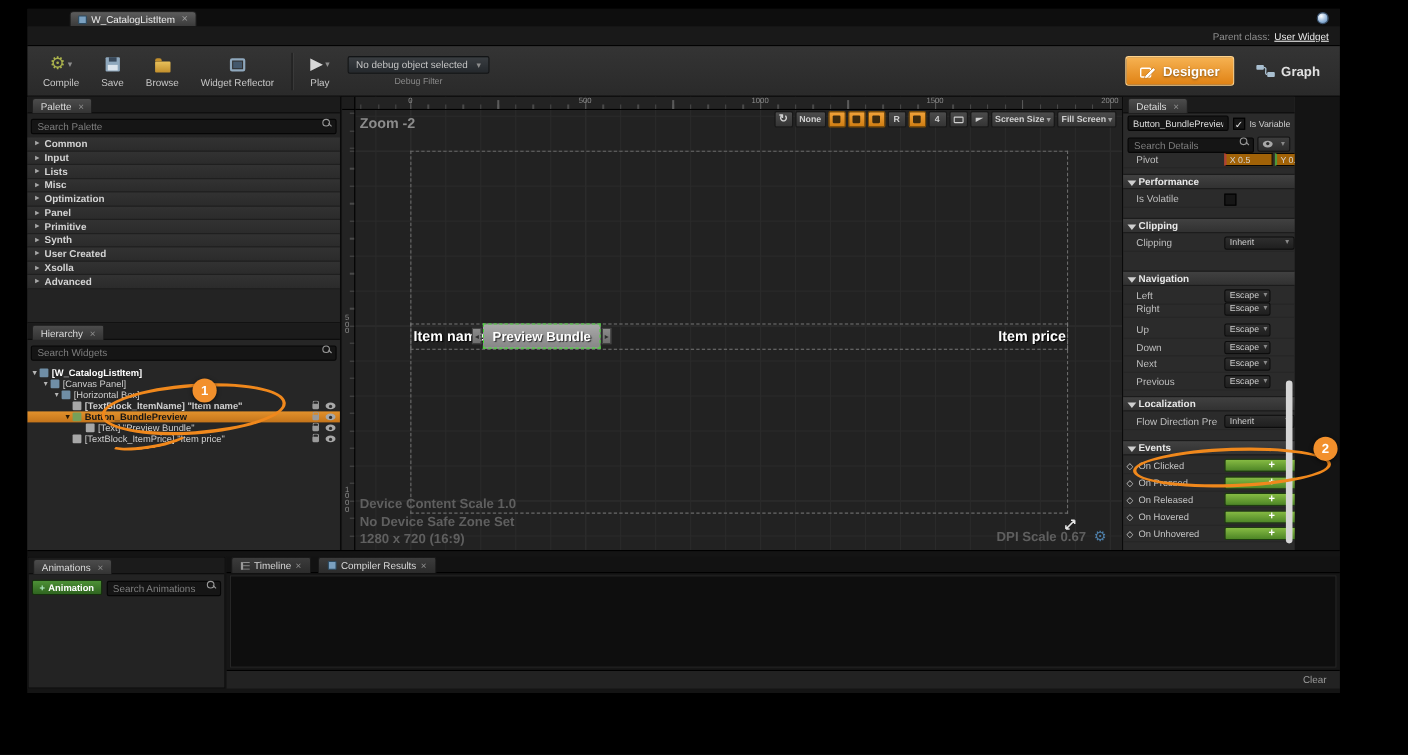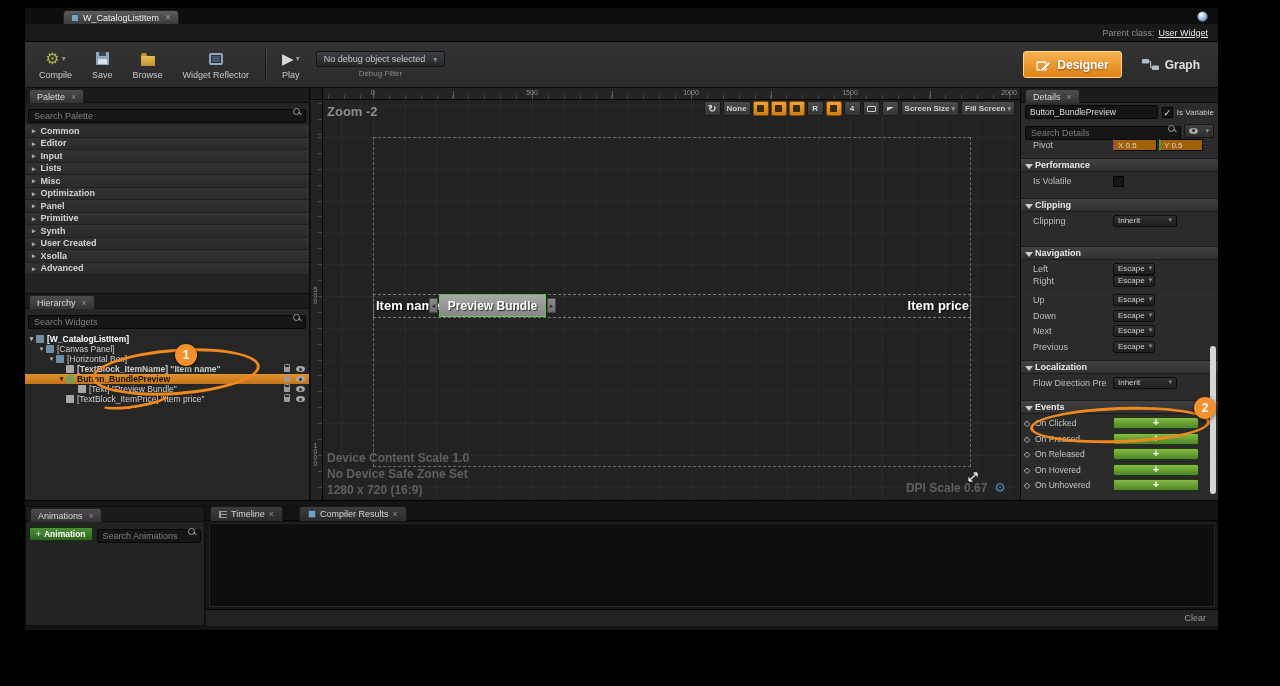--- a/index.html
+++ b/index.html
@@ -109,21 +109,21 @@
   .cprice { position:absolute; right:51px; top:206px; height:24px; line-height:24px; font-size:13px; font-weight:bold; color:#fff; text-shadow:1px 1px 1px #000; }
   .cbtn { position:absolute; left:128px; top:206px; width:107px; height:23px; background:linear-gradient(#a9a9a9,#868686); border:1px dashed #46d636; color:#fff; font-size:12px; font-weight:bold; text-shadow:1px 1px 1px rgba(0,0,0,.7); display:flex; align-items:center; justify-content:center; cursor:pointer; }
   .hchip { position:absolute; top:210px; width:9px; height:15px; background:linear-gradient(#8b8b8b,#6e6e6e); border:1px solid #474747; color:#2e2e2e; font-size:7px; display:flex; align-items:center; justify-content:center; cursor:pointer; }
   .cinfo { position:absolute; left:16px; font-size:12px; font-weight:bold; color:#5f5f5f; }
   .dpirow { position:absolute; right:14px; top:392px; display:flex; align-items:center; gap:7px; }
   .dpitxt { font-size:12px; font-weight:bold; color:#5f5f5f; }
   .dpigear { font-size:13px; color:#4d7ea8; cursor:pointer; }
   .resizeH { position:absolute; left:655px; top:382px; cursor:pointer; }
 
   
-  .details { position:absolute; left:995px; top:0; width:198px; height:412px; background:#2b2b2b; border-left:1px solid #0a0a0a; overflow:hidden; }
+  .details { position:absolute; left:995px; top:0; width:157px; height:412px; background:#2b2b2b; border-left:1px solid #0a0a0a; overflow:hidden; }
   .namerow { position:absolute; left:0; top:15px; width:100%; height:18px; display:flex; align-items:center; gap:4px; padding:0 4px; }
   .nameinput { flex:1; min-width:0; background:#151515; border:1px solid #060606; border-radius:2px; color:#dcdcdc; font-size:8.5px; height:14px; padding:0 4px; font-family:"Liberation Sans",sans-serif; }
   .cb { width:11px; height:11px; background:#161616; border:1px solid #000; color:#e6e6e6; font-size:9px; line-height:10px; text-align:center; flex:none; cursor:pointer; }
   .cb.empty { color:transparent; }
   .cblbl { font-size:8px; color:#cfcfcf; white-space:nowrap; }
   .dsearchrow { position:absolute; left:0; top:34px; width:100%; height:17px; display:flex; align-items:center; gap:3px; padding:0 4px; }
   .dsearchrow .searchwrap { flex:1; }
   .eyebtn { display:flex; align-items:center; gap:3px; background:linear-gradient(#3e3e3e,#2d2d2d); border:1px solid #141414; border-radius:2px; height:14px; padding:0 4px; cursor:pointer; }
   .drow { position:absolute; left:0; width:100%; height:15px; display:flex; align-items:center; font-size:9px; color:#bfbfbf; padding-left:12px; border-bottom:1px solid #262626; }
   .sect { position:absolute; left:0; width:100%; height:14px; background:linear-gradient(#414141,#313131); border-top:1px solid #1b1b1b; border-bottom:1px solid #1b1b1b; color:#e8e8e8; font-weight:bold; font-size:9px; padding-left:14px; display:flex; align-items:center; cursor:pointer; }
@@ -140,21 +140,21 @@
   .vscroll { position:absolute; right:2px; top:258px; width:6px; height:148px; background:#d6d6d6; border-radius:3px; cursor:pointer; }
 
   
   .bottom { position:absolute; left:0; top:492px; width:1193px; height:130px; background:#141414; border-top:1px solid #000; }
   .anim { position:absolute; left:0; top:5px; width:180px; height:120px; background:#232323; border:1px solid #0b0b0b; }
   .animbar { display:flex; align-items:center; gap:4px; padding:3px 3px; }
   .abtn { display:flex; align-items:center; gap:3px; background:linear-gradient(#4d9136,#2f6420); border:1px solid #15300c; color:#fff; font-size:8.5px; font-weight:bold; padding:0 6px; height:14px; border-radius:2px; white-space:nowrap; cursor:pointer; }
   .abtn .pl { color:#b4ecc8; font-weight:bold; }
   .animbar .searchwrap { flex:1; }
   .tlregion { position:absolute; left:181px; top:5px; right:0; height:120px; background:#161616; }
-  .tltabs { position:relative; height:15px; background:#121212; border-bottom:1px solid #000; display:flex; gap:16px; padding-left:4px; }
+  .tltabs { position:relative; height:15px; background:#121212; border-bottom:1px solid #000; display:flex; gap:6px; padding-left:4px; }
   .tltab { height:15px; background:linear-gradient(#3c3c3c,#2b2b2b); border:1px solid #191919; border-bottom:none; border-radius:3px 3px 0 0; display:flex; align-items:center; gap:4px; padding:0 8px; font-size:9px; color:#d6d6d6; cursor:pointer; }
   .tlico { width:8px; height:7px; background:linear-gradient(#9a9a9a 1px, transparent 1px); background-size:8px 3px; border-left:2px solid #9a9a9a; }
   .crico { width:8px; height:8px; background:#7aa0c0; border:1px solid #2c4a60; border-radius:1px; }
   .tlcontent { position:absolute; left:3px; right:3px; top:17px; bottom:19px; background:#0e0e0e; border:1px solid #262626; }
   .tlfooter { position:absolute; left:0; right:0; bottom:0; height:17px; background:#222; border-top:1px solid #000; display:flex; align-items:center; justify-content:flex-end; padding-right:12px; }
   .cleartxt { font-size:9px; color:#9a9a9a; cursor:pointer; }
 
   
   .ell { position:absolute; border:3px solid #f0881c; border-radius:50%; z-index:60; pointer-events:none; }
   .elltail { position:absolute; left:98px; top:390px; width:74px; height:18px; border:3px solid transparent; border-bottom-color:#f0881c; border-radius:50%; transform:rotate(-9deg); z-index:60; pointer-events:none; }
@@ -246,24 +246,20 @@
         <div class="phead">
           <div class="ptab">
             <span>Palette</span>
             <span class="ptabx">×</span>
           </div>
         </div>
         <div class="srow"><span class="searchwrap"><input class="search" placeholder="Search Palette" style=""><span class="mag"></span></span></div>
         <div class="prow">
             <span class="tri">▸</span>
             <span>Common</span>
-          </div>
-        <div class="prow">
-            <span class="tri">▸</span>
-            <span>Editor</span>
           </div>
         <div class="prow">
             <span class="tri">▸</span>
             <span>Input</span>
           </div>
         <div class="prow">
             <span class="tri">▸</span>
             <span>Lists</span>
           </div>
         <div class="prow">

